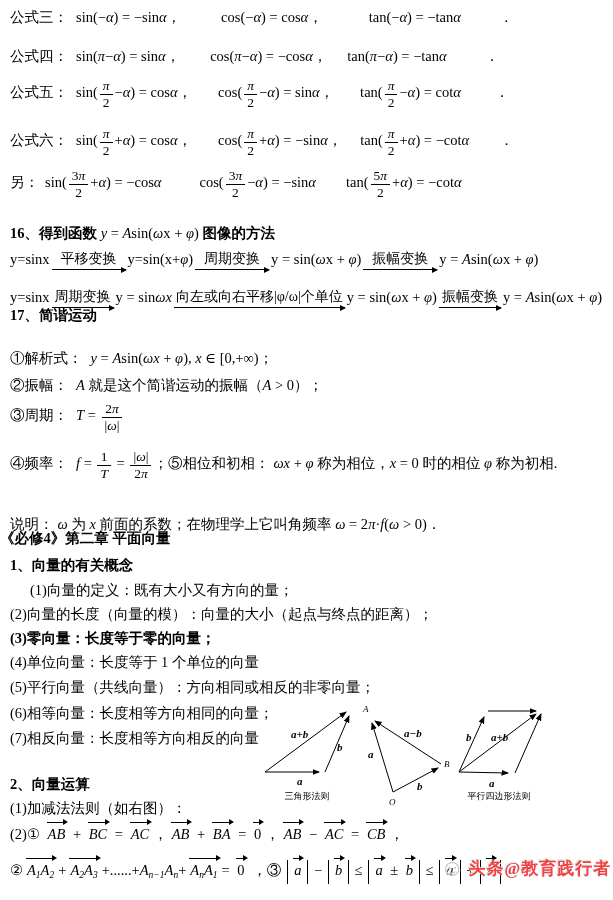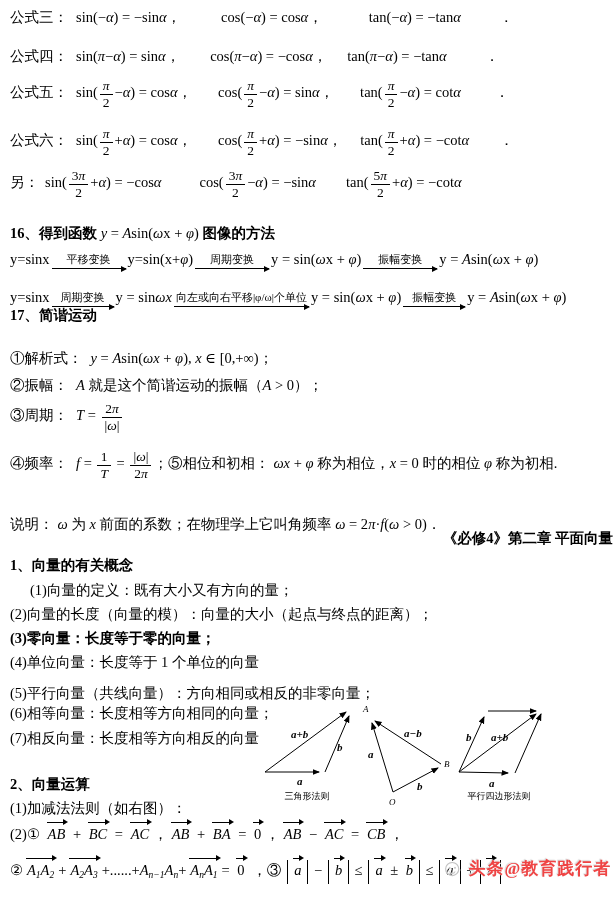--- a/index.html
+++ b/index.html
@@ -1,33 +1,33 @@
 <!DOCTYPE html>
 <html><head>
 <meta charset="utf-8">
 <style>
   html,body{margin:0;padding:0;background:#fff;}
   .page{position:relative;width:613px;height:900px;background:#ffffff;overflow:hidden;
         font-family:"Liberation Serif","DejaVu Serif",serif;font-size:14.5px;color:#000;}
   .line{position:absolute;left:10px;white-space:nowrap;line-height:1.25;}
-  .line.center{left:0;right:0;text-align:right;}
+  .line.center{left:0;right:0;text-align:left;}
   .s-i{font-style:italic;}
   .s-b{font-weight:bold;}
   .s-sub{font-size:9.5px;font-style:italic;vertical-align:-3px;}
   .sp{display:inline-block;height:1px;}
   .frac{display:inline-block;vertical-align:middle;text-align:center;margin:0 2px;font-size:13.5px;}
   .frac .num{display:block;border-bottom:1px solid #000;padding:0 3px;line-height:1.15;}
   .frac .den{display:block;padding:0 3px;line-height:1.15;}
   .vec{display:inline-block;position:relative;margin:0 2px;padding:0 2px;}
   .vec::before{content:"";position:absolute;left:1px;right:4px;top:-3px;border-top:1px solid #000;}
   .vec::after{content:"";position:absolute;right:-1px;top:-6px;width:0;height:0;
               border-top:3px solid transparent;border-bottom:3px solid transparent;border-left:5px solid #000;}
   .flow{display:inline-flex;flex-direction:column;align-items:center;justify-content:flex-end;
         vertical-align:1px;margin:0 2px;}
-  .flow-label{font-size:11px;line-height:1.1;white-space:nowrap;padding:0 2px;}
+  .flow-label{font-size:14px;line-height:1.1;white-space:nowrap;padding:0 2px;}
   .flow-shaft{display:block;align-self:stretch;height:3px;border-bottom:1px solid #000;position:relative;}
   .flow-shaft::after{content:"";position:absolute;right:-1px;bottom:-4px;width:0;height:0;
         border-top:3.5px solid transparent;border-bottom:3.5px solid transparent;border-left:6px solid #000;}
   .vbar{display:inline-block;width:0;height:24px;border-left:1px solid #000;vertical-align:middle;margin:0 2px;}
   .diagrams{position:absolute;left:255px;top:698px;}
   .dlbl{font-family:"Liberation Serif",serif;font-style:italic;font-weight:bold;font-size:11px;}
   .dsm{font-family:"Liberation Serif",serif;font-style:italic;font-size:9px;}
   .dcap{font-family:"Liberation Serif",serif;font-size:9px;}
   .watermark{position:absolute;left:440px;top:856px;display:flex;align-items:center;gap:4px;}
   .wm-icon{font-size:24px;color:#c2c2c2;line-height:1;text-shadow:1px 1px 0 #fff;}
@@ -71,21 +71,21 @@
       <div class="line" style="top: 376px;"><span>②振幅：</span><span class="sp" style="width: 8px;"></span><span class="s-i">A</span><span> 就是这个简谐运动的振幅（</span><span class="s-i">A</span><span> &gt; 0）；</span></div>
       <div class="line" style="top: 401px;"><span>③周期：</span><span class="sp" style="width: 8px;"></span><span class="s-i">T</span><span> = </span><span class="frac"><span class="num"><span>2</span><span class="s-i">π</span></span><span class="den"><span>|</span><span class="s-i">ω</span><span>|</span></span></span></div>
       <div class="line" style="top: 449px;"><span>④频率：</span><span class="sp" style="width: 8px;"></span><span class="s-i">f</span><span> = </span><span class="frac"><span class="num"><span>1</span></span><span class="den"><span class="s-i">T</span></span></span><span> = </span><span class="frac"><span class="num"><span>|</span><span class="s-i">ω</span><span>|</span></span><span class="den"><span>2</span><span class="s-i">π</span></span></span><span>；⑤相位和初相：</span><span class="sp" style="width: 4px;"></span><span class="s-i">ωx</span><span> + </span><span class="s-i">φ</span><span> 称为相位，</span><span class="s-i">x</span><span> = 0 时的相位 </span><span class="s-i">φ</span><span> 称为初相.</span></div>
       <div class="line" style="top: 515px;"><span>说明：</span><span class="sp" style="width: 4px;"></span><span class="s-i">ω</span><span> 为 </span><span class="s-i">x</span><span> 前面的系数；在物理学上它叫角频率 </span><span class="s-i">ω</span><span> = 2</span><span class="s-i">π</span><span>·</span><span class="s-i">f</span><span>(</span><span class="s-i">ω</span><span> &gt; 0)．</span></div>
       <div class="line center" style="top: 529px;"><span class="s-b">《必修4》第二章 平面向量</span></div>
       <div class="line" style="top: 556px;"><span class="s-b">1、向量的有关概念</span></div>
       <div class="line" style="top: 581px; margin-left: 20px;"><span>(1)向量的定义：既有大小又有方向的量；</span></div>
       <div class="line" style="top: 605px;"><span>(2)向量的长度（向量的模）：向量的大小（起点与终点的距离）；</span></div>
       <div class="line" style="top: 629px; font-weight: bold;"><span>(3)零向量：长度等于零的向量；</span></div>
       <div class="line" style="top: 653px;"><span>(4)单位向量：长度等于 1 个单位的向量</span></div>
-      <div class="line" style="top: 678px; margin-top: 6px;"><span>(5)平行向量（共线向量）：方向相同或相反的非零向量；</span></div>
+      <div class="line" style="top: 678px;"><span>(5)平行向量（共线向量）：方向相同或相反的非零向量；</span></div>
       <div class="line" style="top: 704px;"><span>(6)相等向量：长度相等方向相同的向量；</span></div>
       <div class="line" style="top: 729px;"><span>(7)相反向量：长度相等方向相反的向量</span></div>
       <div class="line" style="top: 775px; text-align: center;"><span class="s-b">2、向量运算</span></div>
       <div class="line" style="top: 799px;"><span>(1)加减法法则（如右图）：</span></div>
       <div class="line" style="top: 825px;"><span>(2)① </span><span class="vec"><span class="s-i">AB</span></span><span> + </span><span class="vec"><span class="s-i">BC</span></span><span> = </span><span class="vec"><span class="s-i">AC</span></span><span>，</span><span class="vec"><span class="s-i">AB</span></span><span> + </span><span class="vec"><span class="s-i">BA</span></span><span> = </span><span class="vec"><span>0</span></span><span>，</span><span class="vec"><span class="s-i">AB</span></span><span> − </span><span class="vec"><span class="s-i">AC</span></span><span> = </span><span class="vec"><span class="s-i">CB</span></span><span>，</span></div>
       <div class="line" style="top: 860px;"><span>②</span><span class="vec"><span class="s-i">A</span><span class="s-sub">1</span><span class="s-i">A</span><span class="s-sub">2</span></span><span>+</span><span class="vec"><span class="s-i">A</span><span class="s-sub">2</span><span class="s-i">A</span><span class="s-sub">3</span></span><span>+......+</span><span class="s-i">A</span><span class="s-sub">n−1</span><span class="s-i">A</span><span class="s-sub">n</span><span>+</span><span class="vec"><span class="s-i">A</span><span class="s-sub">n</span><span class="s-i">A</span><span class="s-sub">1</span></span><span>= </span><span class="vec"><span>0</span></span><span> ，③</span><span class="sp" style="width: 4px;"></span><span class="vbar"></span><span class="vec"><span class="s-i">a</span></span><span class="vbar"></span><span> − </span><span class="vbar"></span><span class="vec"><span class="s-i">b</span></span><span class="vbar"></span><span> ≤ </span><span class="vbar"></span><span class="vec"><span class="s-i">a</span></span><span> ± </span><span class="vec"><span class="s-i">b</span></span><span class="vbar"></span><span> ≤ </span><span class="vbar"></span><span class="vec"><span class="s-i">a</span></span><span class="vbar"></span><span> + </span><span class="vbar"></span><span class="vec"><span class="s-i">b</span></span><span class="vbar"></span></div>
     </div>
 
   <svg class="diagrams" width="355" height="112" viewBox="0 0 355 112" xmlns="http://www.w3.org/2000/svg">
     <defs>

